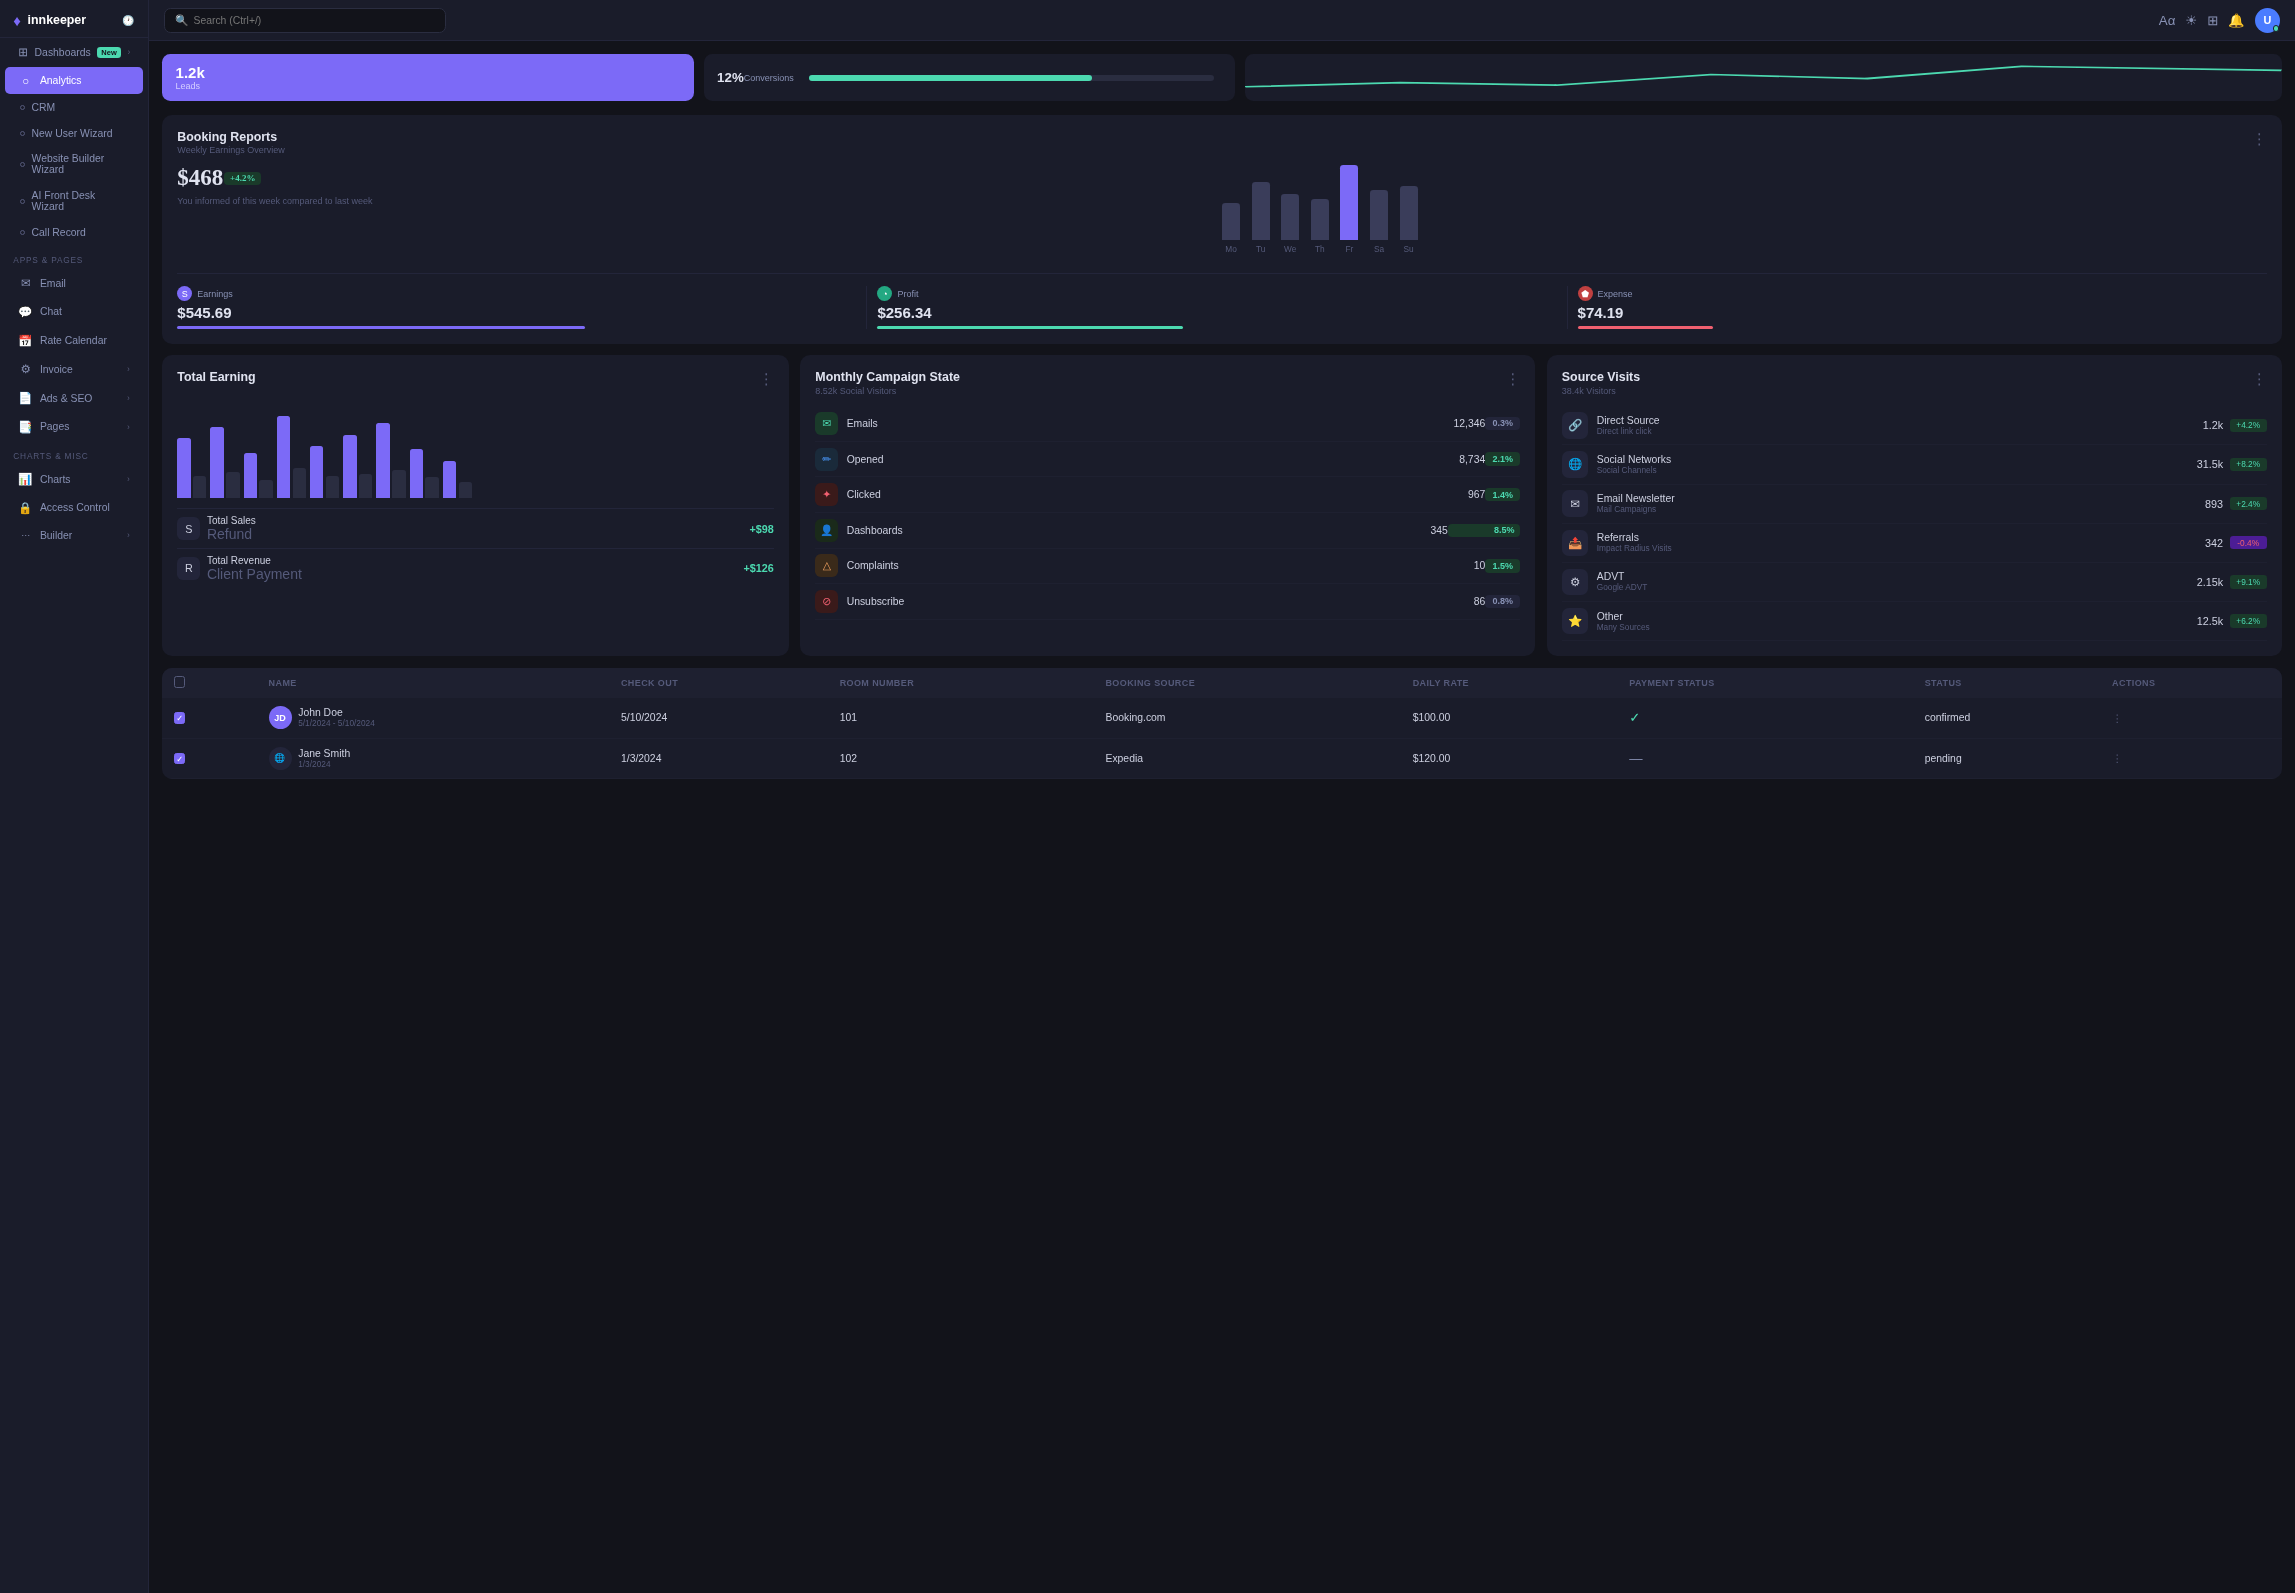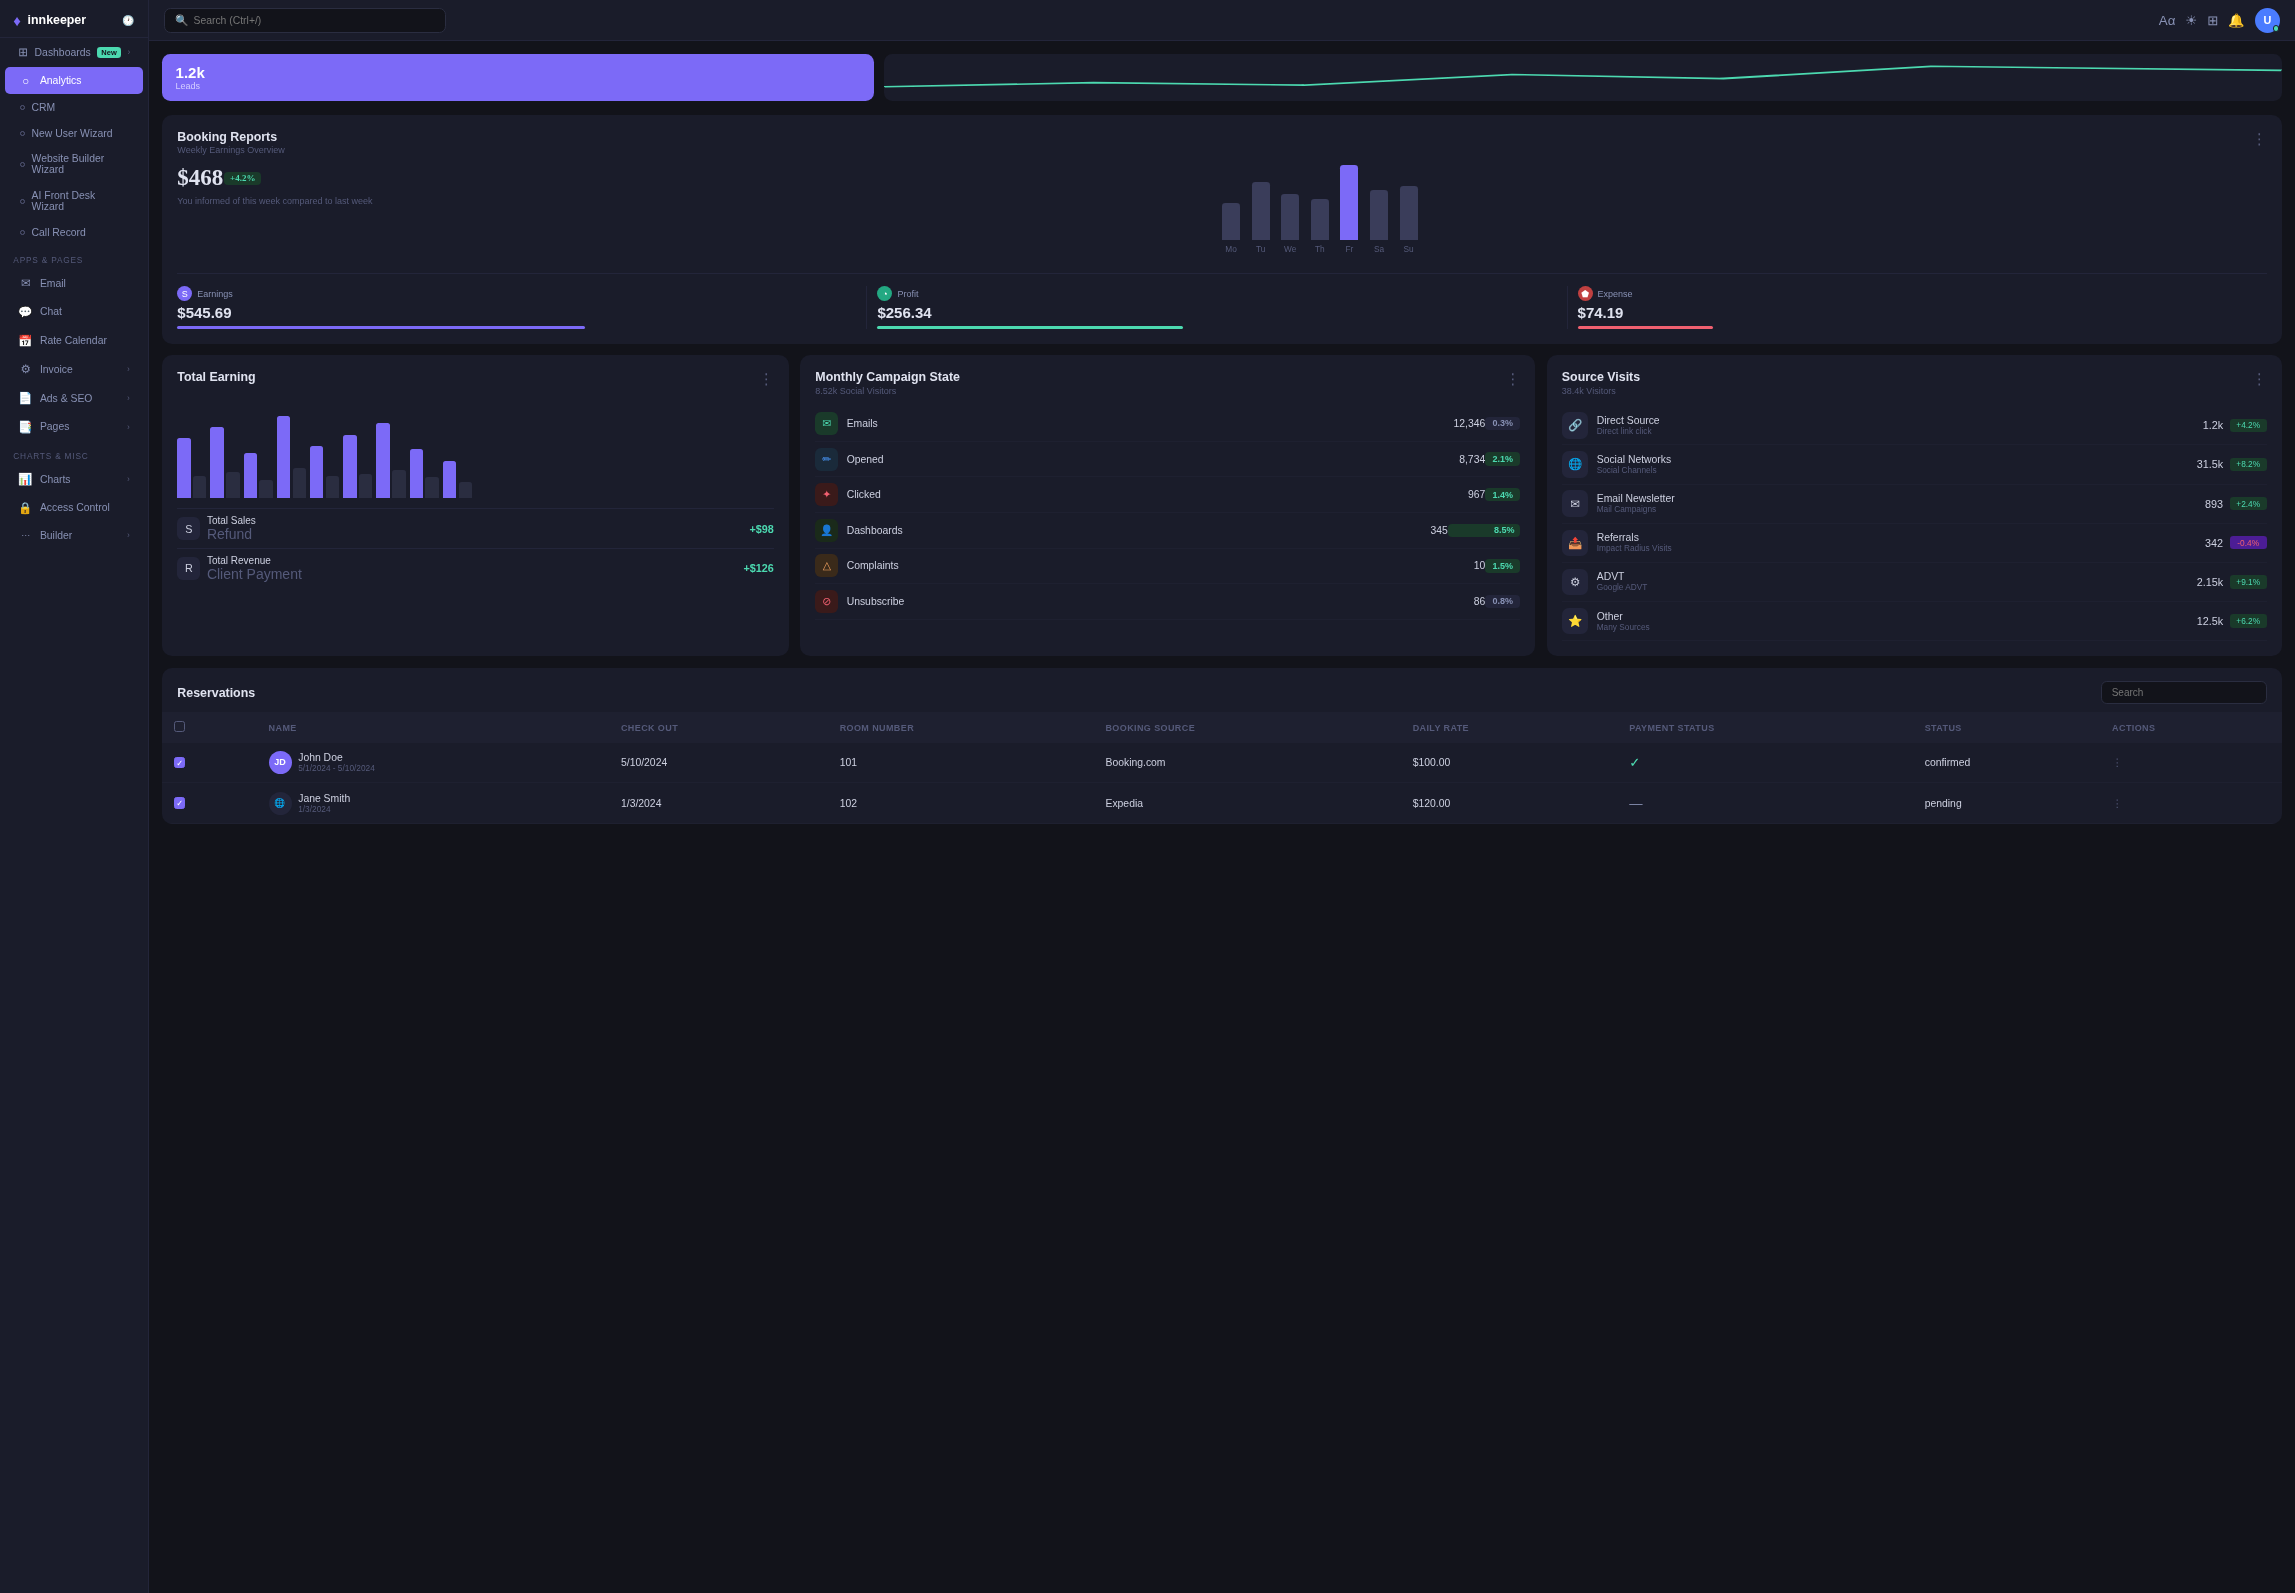--- a/index.html
+++ b/index.html
@@ -266,20 +266,27 @@
     </div>
   </div>
 
   <div id="content">
 
     <div class="top-stats">
       <div class="stat-card-mini">
         <div>
           <div class="val">1.2k</div>
           <div class="lbl">Leads</div>
+        </div>
+      </div>
+      <div class="stat-card-mini2">
+        <span style="font-size:13.3px;font-weight:700;color:#e0e3f0;">12%</span>
+        <span style="font-size:9px;color:#8891b4;margin-right:6.6px;">Conversions</span>
+        <div class="progress-bar-wrap">
+          <div class="progress-bar-fill" style="width:70%;background:#4cd9b0;"></div>
         </div>
       </div>
       <div class="stat-card-mini3" style="position:relative;overflow:hidden;">
         <svg width="100%" height="41" style="position:absolute;right:0;top:0;" viewBox="0 0 200 50" preserveAspectRatio="none">
           <polyline points="0,40 30,35 60,38 90,25 120,30 150,15 200,20" fill="none" stroke="#4cd9b0" stroke-width="2"></polyline>
         </svg>
       </div>
     </div>
 
     <div class="card">
@@ -536,24 +543,20 @@
       <div class="source-sub">Many Sources</div>
     </div>
     <span class="source-val">12.5k</span>
     <span class="source-badge-pos">+6.2%</span>
   </div>
           </div>
       </div>
     </div>
 
     <div class="reservations-card">
-      <div class="res-header">
-        <span class="card-title">Reservations</span>
-        <input type="text" class="res-search" placeholder="Search" style="">
-      </div>
       <table>
         <thead>
           <tr id="res-thead-row">
               <th><div class="checkbox"></div></th>
               <th>NAME</th>
               <th>CHECK OUT</th>
               <th>ROOM NUMBER</th>
               <th>BOOKING SOURCE</th>
               <th>DAILY RATE</th>
               <th>PAYMENT STATUS</th>

